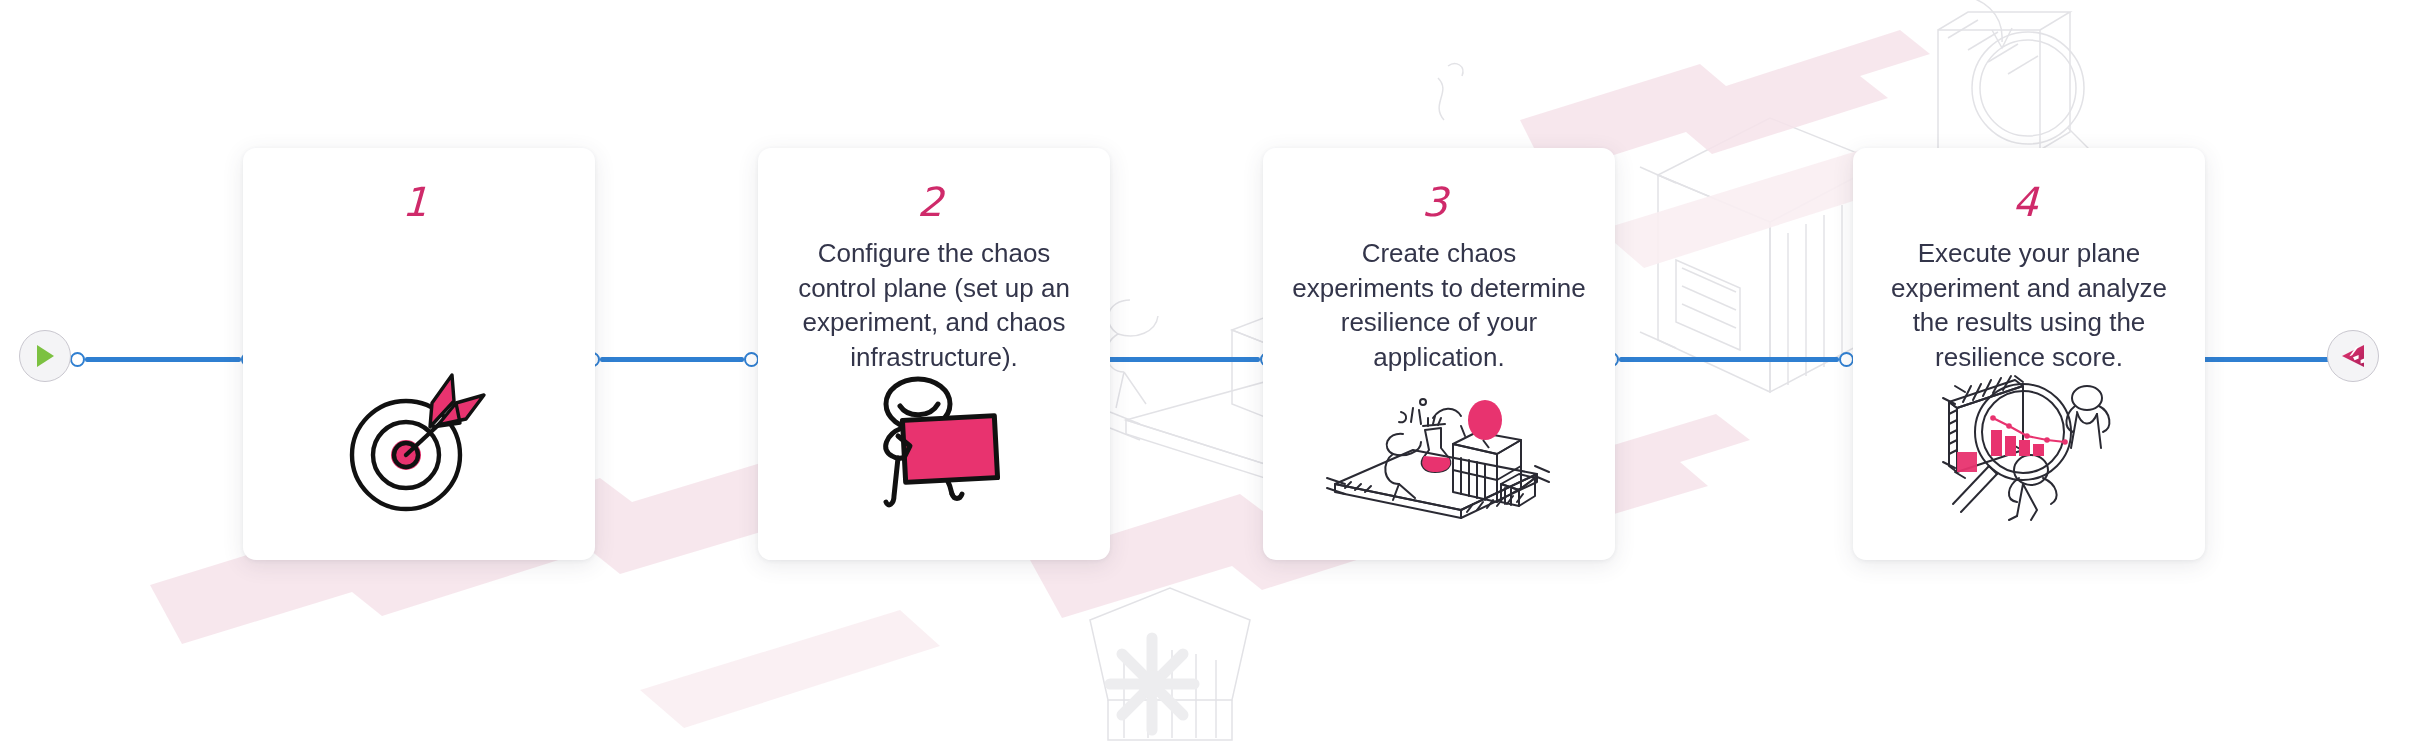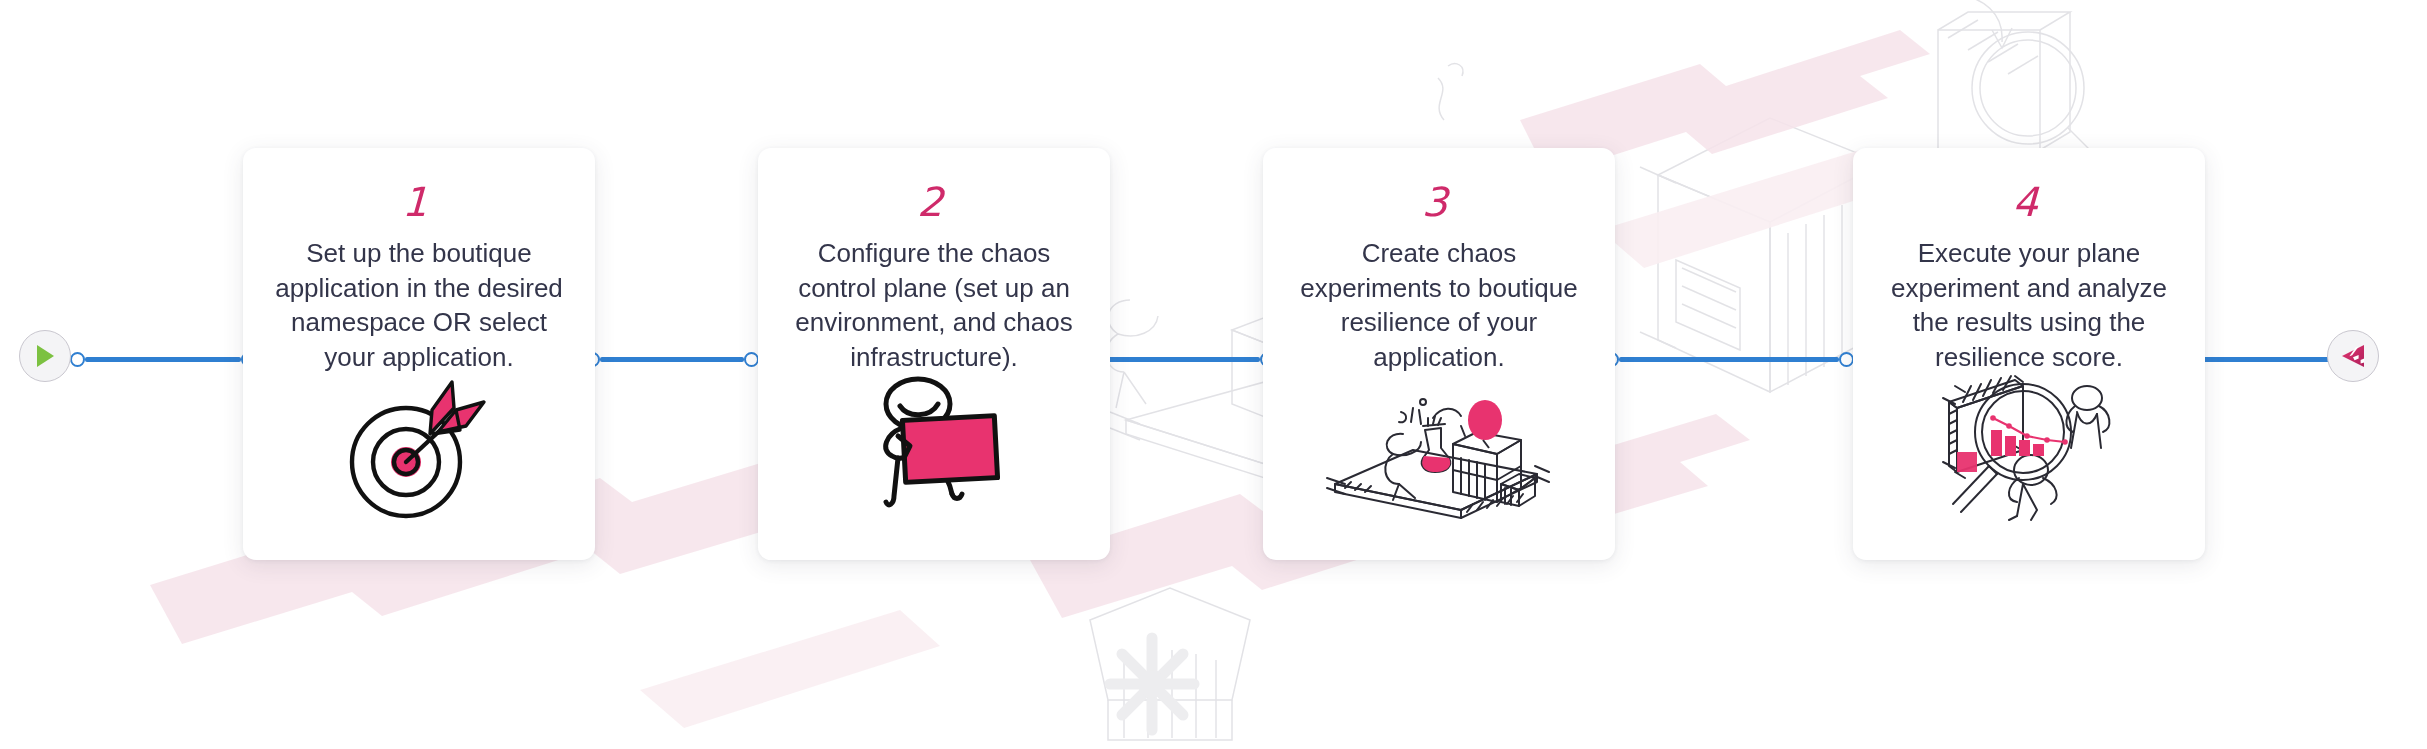--- a/index.html
+++ b/index.html
@@ -263,61 +263,60 @@
       </defs>
       <path d="M26 4 L26 26 L4 15 Z" fill="url(#litmusGrad)"></path>
       <path d="M17.5 6.5 L20.8 5.2 L14.2 14.2 L11.4 15.2 Z" fill="#ffffff"></path>
       <path d="M15.0 16.2 L20.6 14.0 L20.6 17.6 L16.6 19.2 Z" fill="#ffffff"></path>
       <path d="M22.6 19.0 L26.2 17.6 L26.2 21.4 L22.6 22.4 Z" fill="#ffffff"></path>
     </svg>
   </div>
 
   <div class="card" style="left:243px;">
     <div class="card-number">1</div>
-    <p class="card-text">Set up the boutique application in the desired namespace OR select your application.</p>
     <div class="card-art">
       <svg width="170" height="155" viewBox="0 0 170 155">
         <g fill="none" stroke="#111111" stroke-width="4.4" stroke-linecap="round" stroke-linejoin="round">
           <circle cx="72" cy="88" r="54"></circle>
           <circle cx="72" cy="88" r="33"></circle>
         </g>
         <circle cx="72" cy="88" r="15" fill="#e8336f"></circle>
         <g fill="none" stroke="#111111" stroke-width="4.4" stroke-linecap="round" stroke-linejoin="round">
           <circle cx="72" cy="88" r="12"></circle>
           <path d="M72 88 L128 36"></path>
         </g>
         <path d="M96 60 L120 34 L118 8 L98 36 Z" fill="#e8336f" stroke="#111111" stroke-width="3.4" stroke-linejoin="round"></path>
         <path d="M104 58 L132 52 L150 28 L122 36 Z" fill="#e8336f" stroke="#111111" stroke-width="3.4" stroke-linejoin="round"></path>
         <path d="M98 60 L126 56 L122 36" fill="none" stroke="#111111" stroke-width="3.4" stroke-linejoin="round"></path>
       </svg>
     </div>
   </div>
 
   <div class="card" style="left:758px;">
     <div class="card-number">2</div>
-    <p class="card-text">Configure the chaos control plane (set up an environment, and chaos infrastructure).</p>
+    <p class="card-text">Configure the chaos control plane (set up an experiment, and chaos infrastructure).</p>
     <div class="card-art">
       <svg width="160" height="150" viewBox="0 0 160 150">
         <g fill="none" stroke="#111111" stroke-width="5" stroke-linecap="round" stroke-linejoin="round">
           <ellipse cx="64" cy="30" rx="32" ry="25"></ellipse>
           <path d="M46 32 C54 44 76 44 84 30"></path>
           <path d="M48 54 C32 60 26 76 38 82 C44 86 52 84 56 80"></path>
           <path d="M44 84 L40 122 C40 130 34 134 32 128"></path>
           <path d="M56 84 C62 96 74 98 82 88 C90 98 96 110 98 120"></path>
           <path d="M98 120 C100 126 106 126 108 120"></path>
         </g>
         <rect x="50" y="44" width="92" height="62" fill="#e8336f" stroke="#111111" stroke-width="5" stroke-linejoin="round" transform="rotate(-3 96 75)"></rect>
         <path d="M44 62 L56 72 L50 84" fill="none" stroke="#111111" stroke-width="5" stroke-linecap="round" stroke-linejoin="round"></path>
       </svg>
     </div>
   </div>
 
   <div class="card" style="left:1263px;">
     <div class="card-number">3</div>
-    <p class="card-text">Create chaos experiments to boutique resilience of your application.</p>
+    <p class="card-text">Create chaos experiments to determine resilience of your application.</p>
     <div class="card-art">
       <svg width="228" height="130" viewBox="0 0 228 130">
         <g fill="none" stroke="#2a2a33" stroke-width="2" stroke-linejoin="round" stroke-linecap="round">
 
           <path d="M10 92 L88 58 L212 82 L136 118 Z"></path>
           <path d="M10 92 L10 100 L136 126 L136 118 Z"></path>
           <path d="M136 118 L136 126 L212 90 L212 82 Z"></path>
           <path d="M2 86 L20 92 M2 96 L20 102"></path>
           <path d="M210 74 L224 80 M210 84 L224 90"></path>
 

